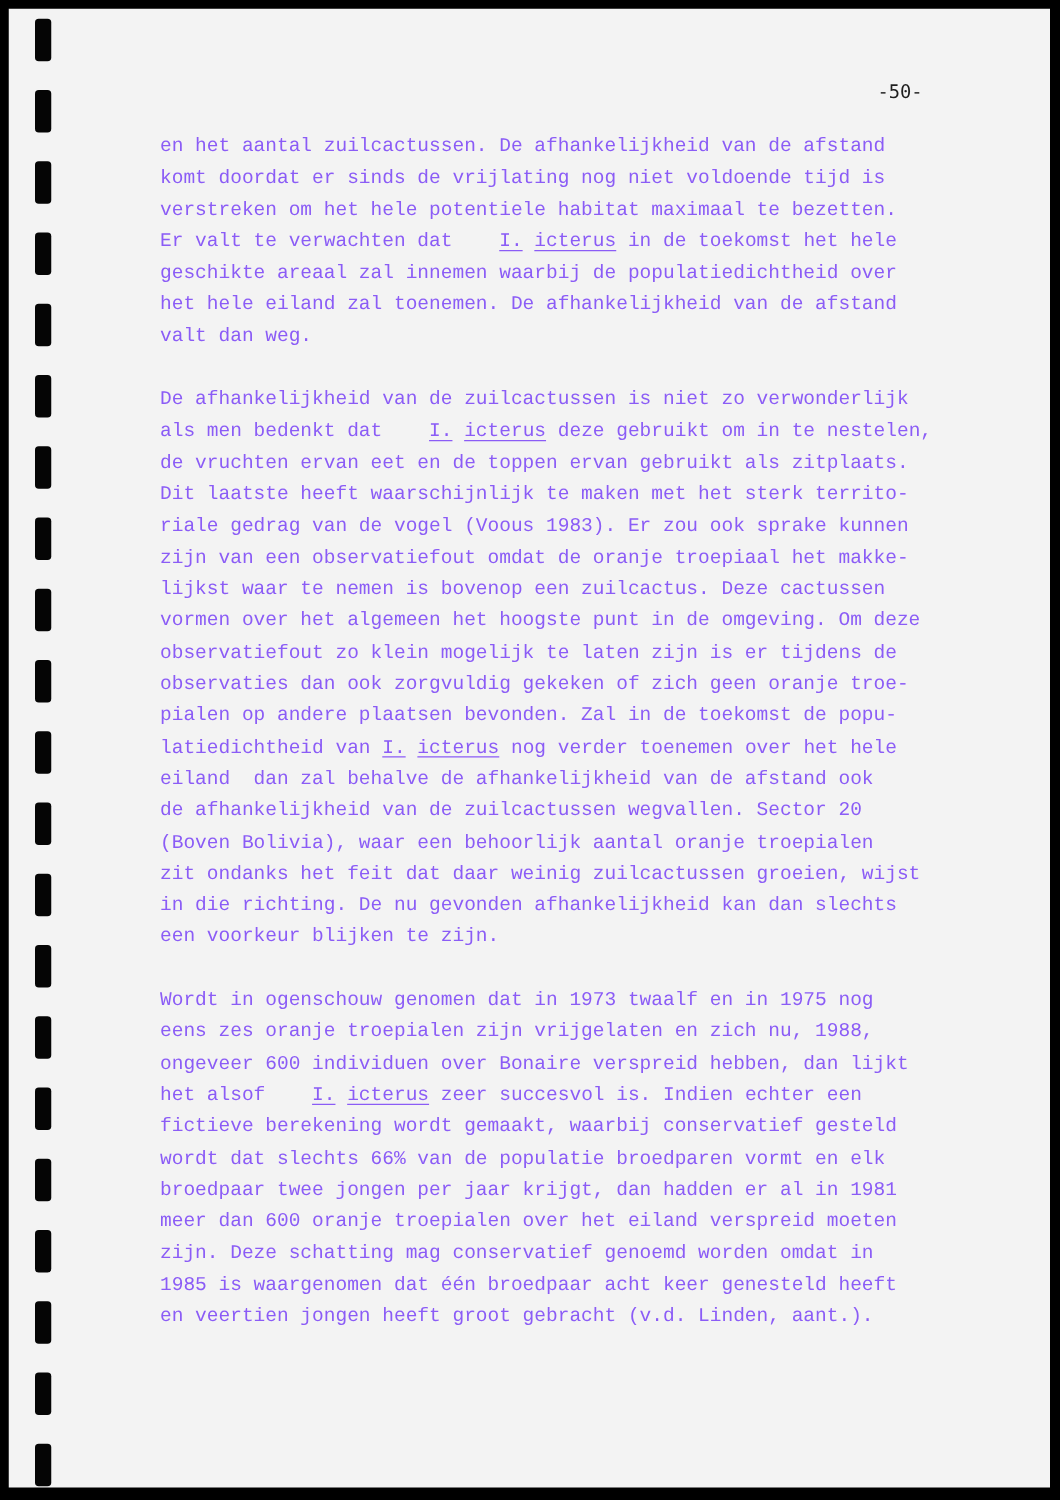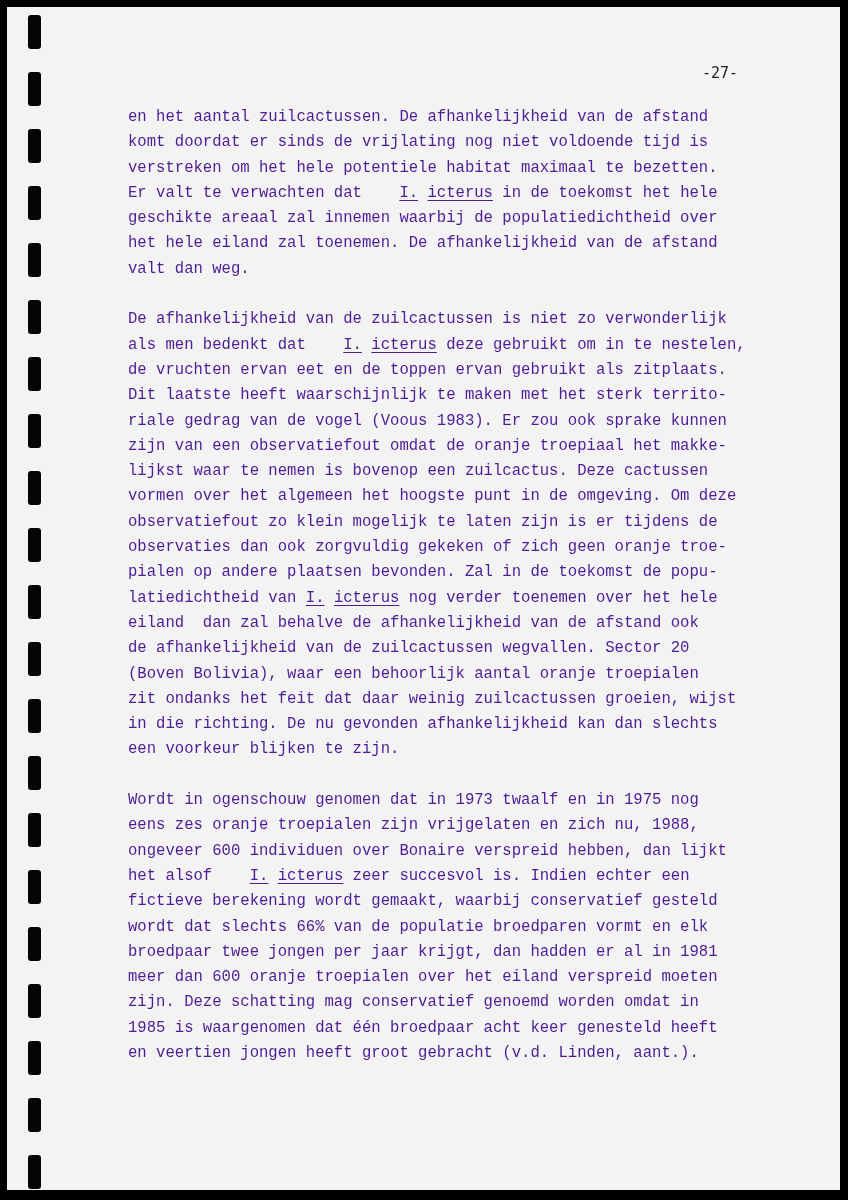--- a/index.html
+++ b/index.html
@@ -14,21 +14,21 @@
     background:#050505; border-radius:3px;
   }
   .page-number {
     position:absolute; left:695px; top:57px;
     font-family:"DejaVu Sans Mono", "Liberation Mono", monospace;
     font-size:15px; color:#1e1e1e;
   }
   .body-text {
     position:absolute; left:121px; top:98px; width:700px;
     font-family:"Liberation Mono", "DejaVu Sans Mono", monospace;
-    font-size:15.6px; line-height:25.3px; color:#4c1d95;
+    font-size:15.6px; line-height:25.3px; color:#8b5cf6;
     white-space:pre;
   }
   .para { margin:0 0 25.3px 0; }
   .line { display:block; height:25.3px; }
   .u { text-decoration:underline; text-underline-offset:3px; }
 </style>
 </head>
 <body>
 
 <div class="page">
@@ -48,15 +48,15 @@
       <div class="hole" style="top: 692px;"></div>
       <div class="hole" style="top: 749px;"></div>
       <div class="hole" style="top: 806px;"></div>
       <div class="hole" style="top: 863px;"></div>
       <div class="hole" style="top: 920px;"></div>
       <div class="hole" style="top: 977px;"></div>
       <div class="hole" style="top: 1034px;"></div>
       <div class="hole" style="top: 1091px;"></div>
       <div class="hole" style="top: 1148px;"></div>
     </div>
-  <div class="page-number">-27-</div>
+  <div class="page-number">-50-</div>
   <div class="body-text" id="body-text"><div class="para"><span class="line"><span>en het aantal zuilcactussen. De afhankelijkheid van de afstand</span></span><span class="line"><span>komt doordat er sinds de vrijlating nog niet voldoende tijd is</span></span><span class="line"><span>verstreken om het hele potentiele habitat maximaal te bezetten.</span></span><span class="line"><span>Er valt te verwachten dat    </span><span class="u">I.</span><span> </span><span class="u">icterus</span><span> in de toekomst het hele</span></span><span class="line"><span>geschikte areaal zal innemen waarbij de populatiedichtheid over</span></span><span class="line"><span>het hele eiland zal toenemen. De afhankelijkheid van de afstand</span></span><span class="line"><span>valt dan weg.</span></span></div><div class="para"><span class="line"><span>De afhankelijkheid van de zuilcactussen is niet zo verwonderlijk</span></span><span class="line"><span>als men bedenkt dat    </span><span class="u">I.</span><span> </span><span class="u">icterus</span><span> deze gebruikt om in te nestelen,</span></span><span class="line"><span>de vruchten ervan eet en de toppen ervan gebruikt als zitplaats.</span></span><span class="line"><span>Dit laatste heeft waarschijnlijk te maken met het sterk territo-</span></span><span class="line"><span>riale gedrag van de vogel (Voous 1983). Er zou ook sprake kunnen</span></span><span class="line"><span>zijn van een observatiefout omdat de oranje troepiaal het makke-</span></span><span class="line"><span>lijkst waar te nemen is bovenop een zuilcactus. Deze cactussen</span></span><span class="line"><span>vormen over het algemeen het hoogste punt in de omgeving. Om deze</span></span><span class="line"><span>observatiefout zo klein mogelijk te laten zijn is er tijdens de</span></span><span class="line"><span>observaties dan ook zorgvuldig gekeken of zich geen oranje troe-</span></span><span class="line"><span>pialen op andere plaatsen bevonden. Zal in de toekomst de popu-</span></span><span class="line"><span>latiedichtheid van </span><span class="u">I.</span><span> </span><span class="u">icterus</span><span> nog verder toenemen over het hele</span></span><span class="line"><span>eiland  dan zal behalve de afhankelijkheid van de afstand ook</span></span><span class="line"><span>de afhankelijkheid van de zuilcactussen wegvallen. Sector 20</span></span><span class="line"><span>(Boven Bolivia), waar een behoorlijk aantal oranje troepialen</span></span><span class="line"><span>zit ondanks het feit dat daar weinig zuilcactussen groeien, wijst</span></span><span class="line"><span>in die richting. De nu gevonden afhankelijkheid kan dan slechts</span></span><span class="line"><span>een voorkeur blijken te zijn.</span></span></div><div class="para"><span class="line"><span>Wordt in ogenschouw genomen dat in 1973 twaalf en in 1975 nog</span></span><span class="line"><span>eens zes oranje troepialen zijn vrijgelaten en zich nu, 1988,</span></span><span class="line"><span>ongeveer 600 individuen over Bonaire verspreid hebben, dan lijkt</span></span><span class="line"><span>het alsof    </span><span class="u">I.</span><span> </span><span class="u">icterus</span><span> zeer succesvol is. Indien echter een</span></span><span class="line"><span>fictieve berekening wordt gemaakt, waarbij conservatief gesteld</span></span><span class="line"><span>wordt dat slechts 66% van de populatie broedparen vormt en elk</span></span><span class="line"><span>broedpaar twee jongen per jaar krijgt, dan hadden er al in 1981</span></span><span class="line"><span>meer dan 600 oranje troepialen over het eiland verspreid moeten</span></span><span class="line"><span>zijn. Deze schatting mag conservatief genoemd worden omdat in</span></span><span class="line"><span>1985 is waargenomen dat één broedpaar acht keer genesteld heeft</span></span><span class="line"><span>en veertien jongen heeft groot gebracht (v.d. Linden, aant.).</span></span></div></div>
 </div>
 
 </body></html>

